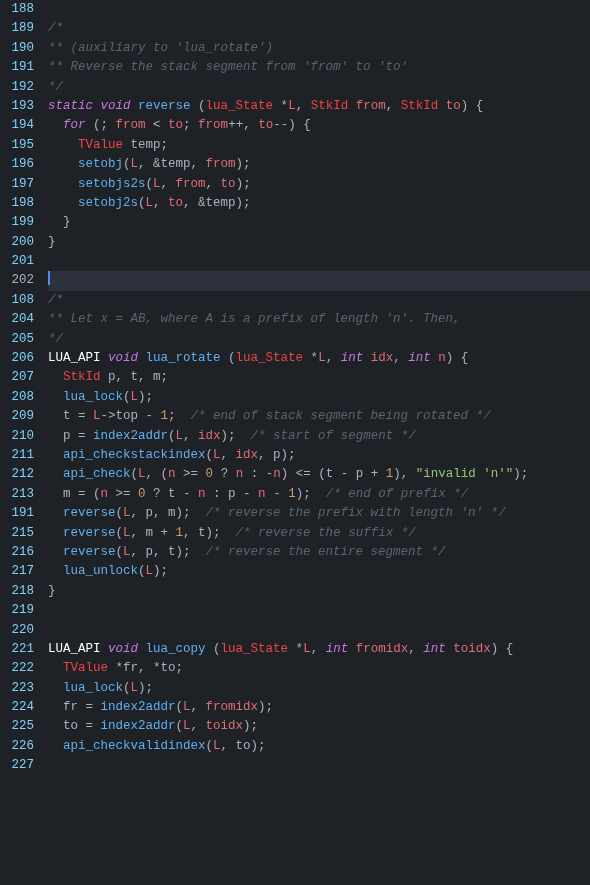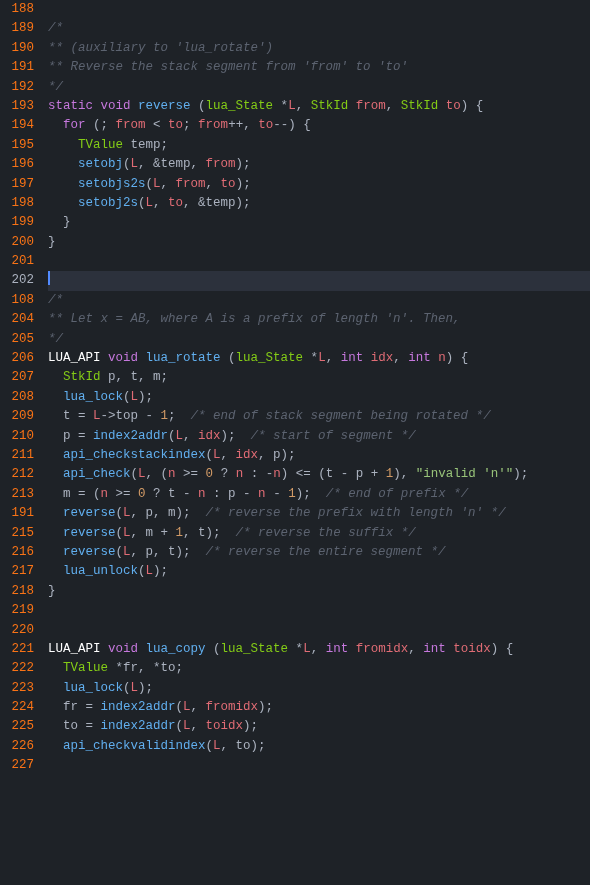--- a/index.html
+++ b/index.html
@@ -42,30 +42,30 @@
 
     .code-line {
       display: flex;
       min-height: 19.4px;
       white-space: pre;
     }
 
     .line-num {
       display: block;
       min-height: 19.4px;
-      color: #f97316;
+      color: #7dd3fc;
     }
 
     .line-cursor {
       background-color: #2c313c;
     }
 
     
-    .kw { color: #c678dd; } 
-    .type { color: #84cc16; } 
+    .kw { color: #c678dd; font-style: italic; } 
+    .type { color: #ef4444; } 
     .fn { color: #61afef; } 
     .str { color: #98c379; } 
     .num { color: #d19a66; } 
     .comment { color: #5c6370; font-style: italic; }
     .param { color: #e06c75; } 
     .plain { color: #abb2bf; }
     .macro { color: #ffffff; }
     .cursor-line {
       display: inline-block;
       width: 2px;

